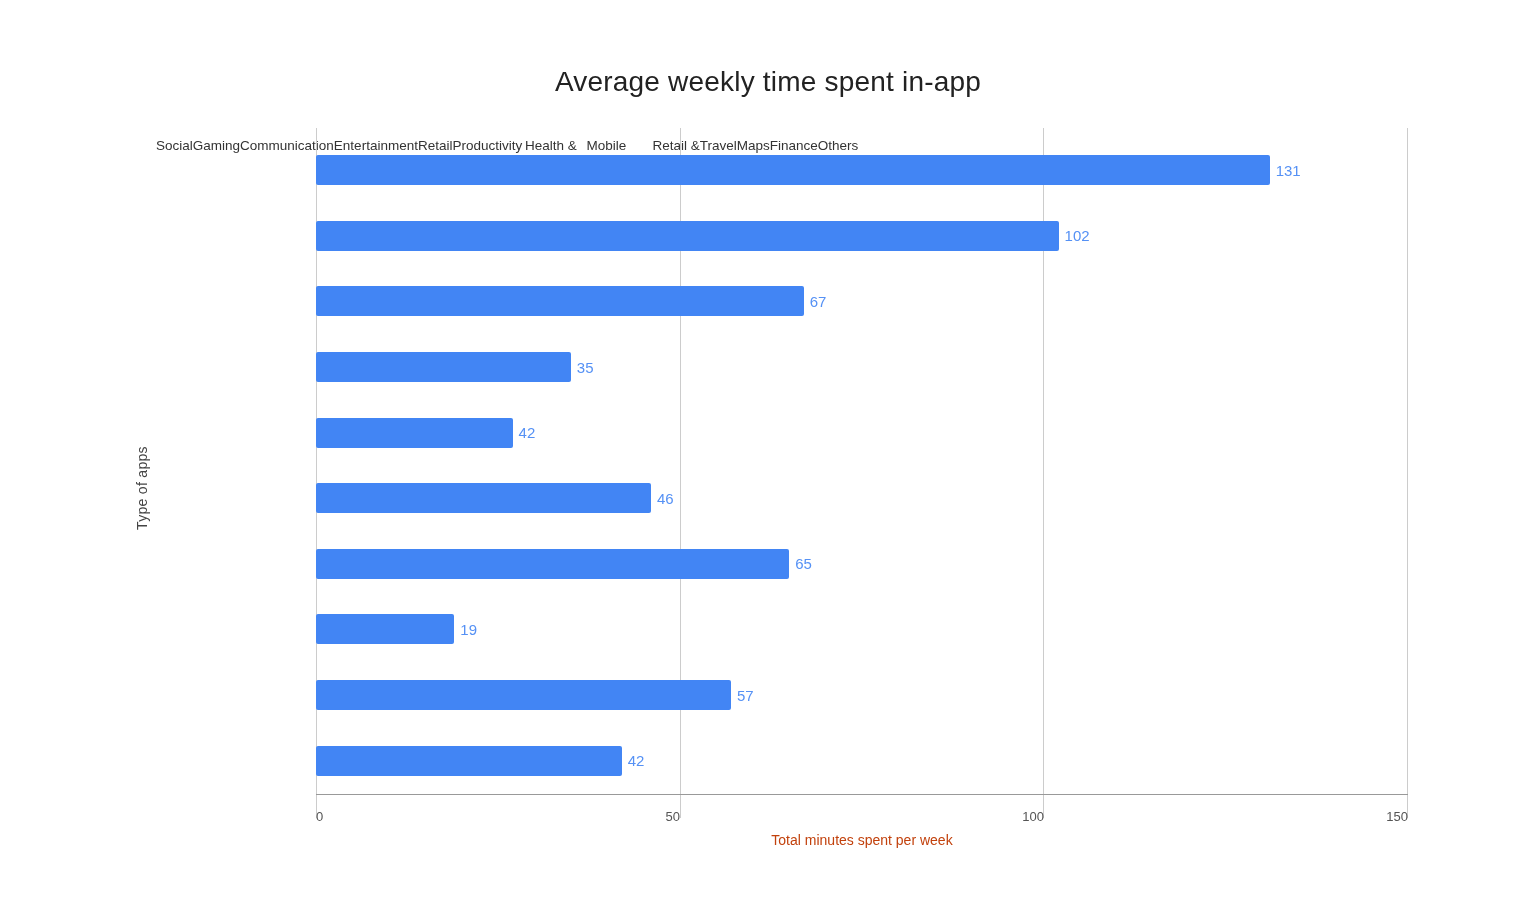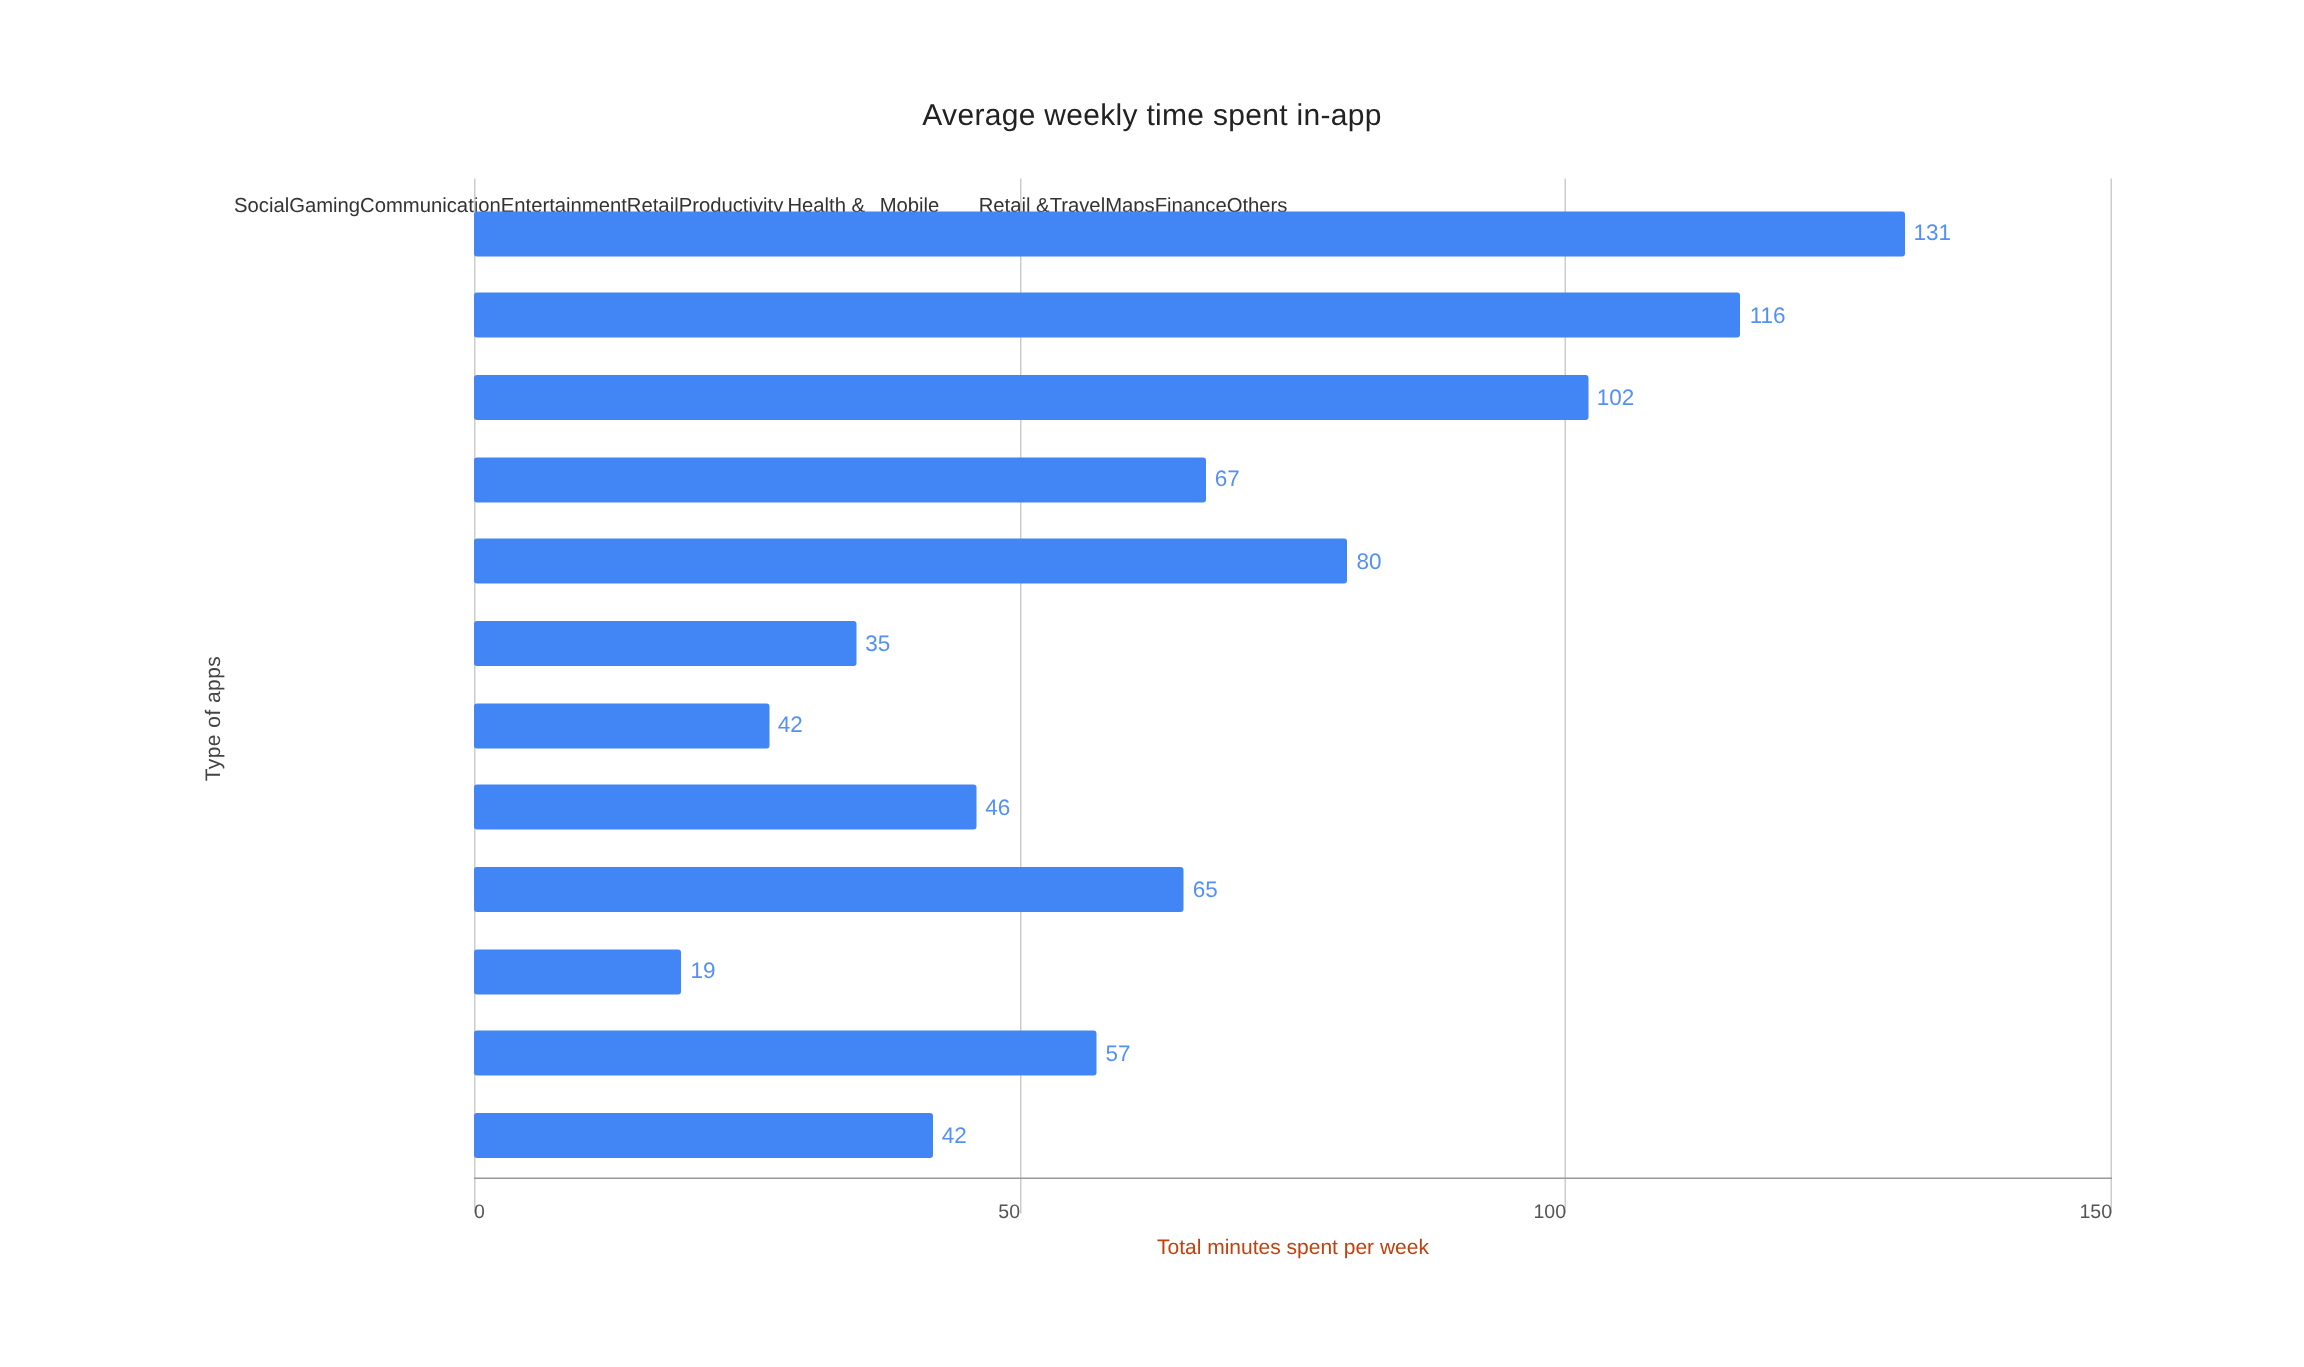--- a/index.html
+++ b/index.html
@@ -14,21 +14,21 @@
     }
     .chart-container {
       width: 1400px;
       height: 860px;
       background: #fff;
       padding: 40px 60px 80px 60px;
       position: relative;
     }
     .chart-title {
       text-align: center;
-      font-size: 20px;
+      font-size: 28px;
       font-weight: 400;
       color: #222;
       margin-bottom: 30px;
       letter-spacing: 0.2px;
     }
     .chart-area {
       display: flex;
       width: 100%;
       height: 720px;
       position: relative;
@@ -178,34 +178,26 @@
           <div class="grid-line" style="margin-left: auto;"></div>
           <div class="grid-line" style="margin-left: auto;"></div>
         </div>
 
       <div class="bars-section" id="bars-section">
       <div class="bar-row">
             <div class="bar" style="width: 87.3333%; background: rgb(66, 133, 244);"></div>
             <span class="bar-value">131</span>
           </div>
           <div class="bar-row">
-            <div class="bar" style="width: 77.3333%; background: rgb(66, 133, 244);"></div>
-            <span class="bar-value">116</span>
-          </div>
-          <div class="bar-row">
             <div class="bar" style="width: 68%; background: rgb(66, 133, 244);"></div>
             <span class="bar-value">102</span>
           </div>
           <div class="bar-row">
             <div class="bar" style="width: 44.6667%; background: rgb(66, 133, 244);"></div>
             <span class="bar-value">67</span>
-          </div>
-          <div class="bar-row">
-            <div class="bar" style="width: 53.3333%; background: rgb(66, 133, 244);"></div>
-            <span class="bar-value">80</span>
           </div>
           <div class="bar-row">
             <div class="bar" style="width: 23.3333%; background: rgb(66, 133, 244);"></div>
             <span class="bar-value">35</span>
           </div>
           <div class="bar-row">
             <div class="bar" style="width: 18%; background: rgb(66, 133, 244);"></div>
             <span class="bar-value">42</span>
           </div>
           <div class="bar-row">

